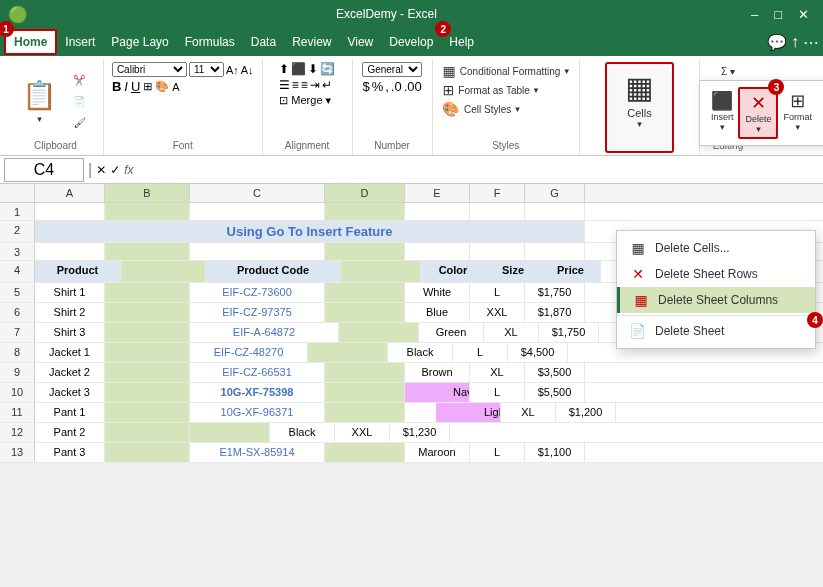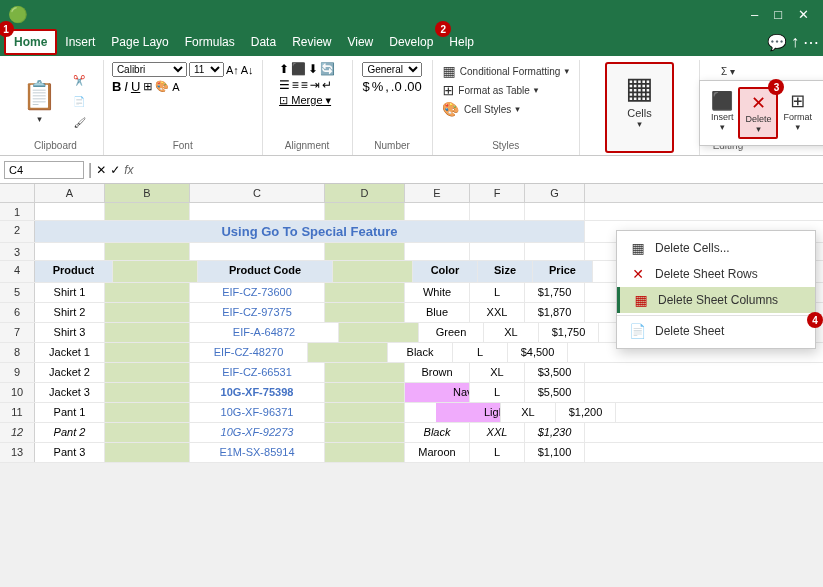--- a/index.html
+++ b/index.html
@@ -107,22 +107,22 @@
       display: flex;
       align-items: center;
       height: 28px;
       padding: 0 4px;
       gap: 4px;
     }
     .name-box {
       width: 80px;
       border: 1px solid #aaa;
       padding: 2px 4px;
-      font-size: 11px;
-      text-align: left;
+      font-size: 16px;
+      text-align: center;
     }
     .fx-label { font-size: 12px; color: #666; font-style: italic; }
     .formula-input { flex: 1; border: none; outline: none; font-size: 12px; padding: 2px 4px; }
 
     
     .spreadsheet { background: white; overflow: hidden; }
     .col-headers { display: flex; background: #f5f5f5; border-bottom: 1px solid #d0d0d0; }
     .row-num-header { width: 35px; min-width: 35px; border-right: 1px solid #d0d0d0; }
     .col-header {
       text-align: center; font-size: 11px; color: #333;
@@ -187,20 +187,21 @@
     .cells-big-btn .big-icon { font-size: 30px; }
     .cells-big-btn .btn-label { font-size: 11px; margin-top: 2px; }
   </style>
 </head>
 <body>
 
 <div class="title-bar">
   <div style="display:flex;gap:6px;font-size:11px;">
     <span style="font-size:16px;">🟢</span>
   </div>
+  <div class="title-bar-title">ExcelDemy - Excel</div>
   <div class="title-bar-controls">
     <button class="title-bar-btn">–</button>
     <button class="title-bar-btn">□</button>
     <button class="title-bar-btn">✕</button>
   </div>
 </div>
 
 <div class="menu-bar">
   <div class="menu-item active-tab" style="position:relative;">
     Home
@@ -269,21 +270,21 @@
         <button style="border:none;background:none;cursor:pointer;font-size:12px;">⬇</button>
         <button style="border:none;background:none;cursor:pointer;font-size:12px;">🔄</button>
       </div>
       <div style="display:flex;gap:2px;">
         <button style="border:none;background:none;cursor:pointer;font-size:12px;">☰</button>
         <button style="border:none;background:none;cursor:pointer;font-size:12px;">≡</button>
         <button style="border:none;background:none;cursor:pointer;font-size:12px;">≡</button>
         <button style="border:none;background:none;cursor:pointer;font-size:12px;">⇥</button>
         <button style="border:none;background:none;cursor:pointer;font-size:12px;">↵</button>
       </div>
-      <div style="display:flex;gap:2px;text-decoration:underline;">
+      <div style="display:flex;gap:2px;">
         <button style="border:none;background:none;cursor:pointer;font-size:11px;">⊡ Merge ▾</button>
       </div>
     </div>
     <div class="ribbon-group-label">Alignment</div>
   </div>
 
   <div class="ribbon-group" style="min-width:80px;">
     <div style="flex:1;display:flex;flex-direction:column;gap:2px;">
       <select style="font-size:10px;width:100%;"><option>General</option></select>
       <div style="display:flex;gap:2px;">
@@ -393,37 +394,37 @@
     <div class="cell selected-col" style="width:85px;"></div>
     <div class="cell" style="width:135px;"></div>
     <div class="cell selected-col" style="width:80px;"></div>
     <div class="cell" style="width:65px;"></div>
     <div class="cell" style="width:55px;"></div>
     <div class="cell" style="width:60px;"></div>
   </div>
 
   <div class="sheet-row" style="height:22px;">
     <div class="row-num">2</div>
-    <div class="cell title-cell" style="width:550px;background:#dce6f1;" colspan="7">Using Go To Special Feature</div>
+    <div class="cell title-cell" style="width:550px;background:#dce6f1;" colspan="7">Using Go To Insert Feature</div>
   </div>
 
   <div class="sheet-row" style="height:18px;">
     <div class="row-num">3</div>
     <div class="cell" style="width:70px;"></div>
     <div class="cell selected-col" style="width:85px;"></div>
     <div class="cell" style="width:135px;"></div>
     <div class="cell selected-col" style="width:80px;"></div>
     <div class="cell" style="width:65px;"></div>
     <div class="cell" style="width:55px;"></div>
     <div class="cell" style="width:60px;"></div>
   </div>
 
   <div class="sheet-row" style="height:22px;">
     <div class="row-num">4</div>
-    <div class="cell header-cell" style="width:78px;">Product</div>
+    <div class="cell header-cell" style="width:86px;">Product</div>
     <div class="cell selected-col" style="width:85px;"></div>
     <div class="cell header-cell" style="width:135px;">Product Code</div>
     <div class="cell selected-col" style="width:80px;"></div>
     <div class="cell header-cell" style="width:65px;">Color</div>
     <div class="cell header-cell" style="width:55px;">Size</div>
     <div class="cell header-cell" style="width:60px;">Price</div>
   </div>
 
   <div class="sheet-row" style="height:20px;">
     <div class="row-num">5</div>
@@ -495,25 +496,24 @@
     <div class="row-num">11</div>
     <div class="cell center" style="width:70px;">Pant 1</div>
     <div class="cell selected-col" style="width:85px;"></div>
     <div class="cell center blue-text" style="width:135px;">10G-XF-96371</div>
     <div class="cell selected-col" style="width:80px;"></div>
     <div class="cell center highlight-row" style="width:65px;margin-left:31px;">Light Blue</div>
     <div class="cell center" style="width:55px;">XL</div>
     <div class="cell center" style="width:60px;">$1,200</div>
   </div>
 
-  <div class="sheet-row" style="height:20px;font-style:italic;">
+  <div class="sheet-row" style="height:20px;">
     <div class="row-num">12</div>
     <div class="cell center" style="width:70px;">Pant 2</div>
     <div class="cell selected-col" style="width:85px;"></div>
-    <div class="cell center blue-text" style="width:135px;">10G-XF-92273</div>
     <div class="cell selected-col" style="width:80px;"></div>
     <div class="cell center" style="width:65px;">Black</div>
     <div class="cell center" style="width:55px;">XXL</div>
     <div class="cell center" style="width:60px;">$1,230</div>
   </div>
 
   <div class="sheet-row" style="height:20px;">
     <div class="row-num">13</div>
     <div class="cell center" style="width:70px;">Pant 3</div>
     <div class="cell selected-col" style="width:85px;"></div>

